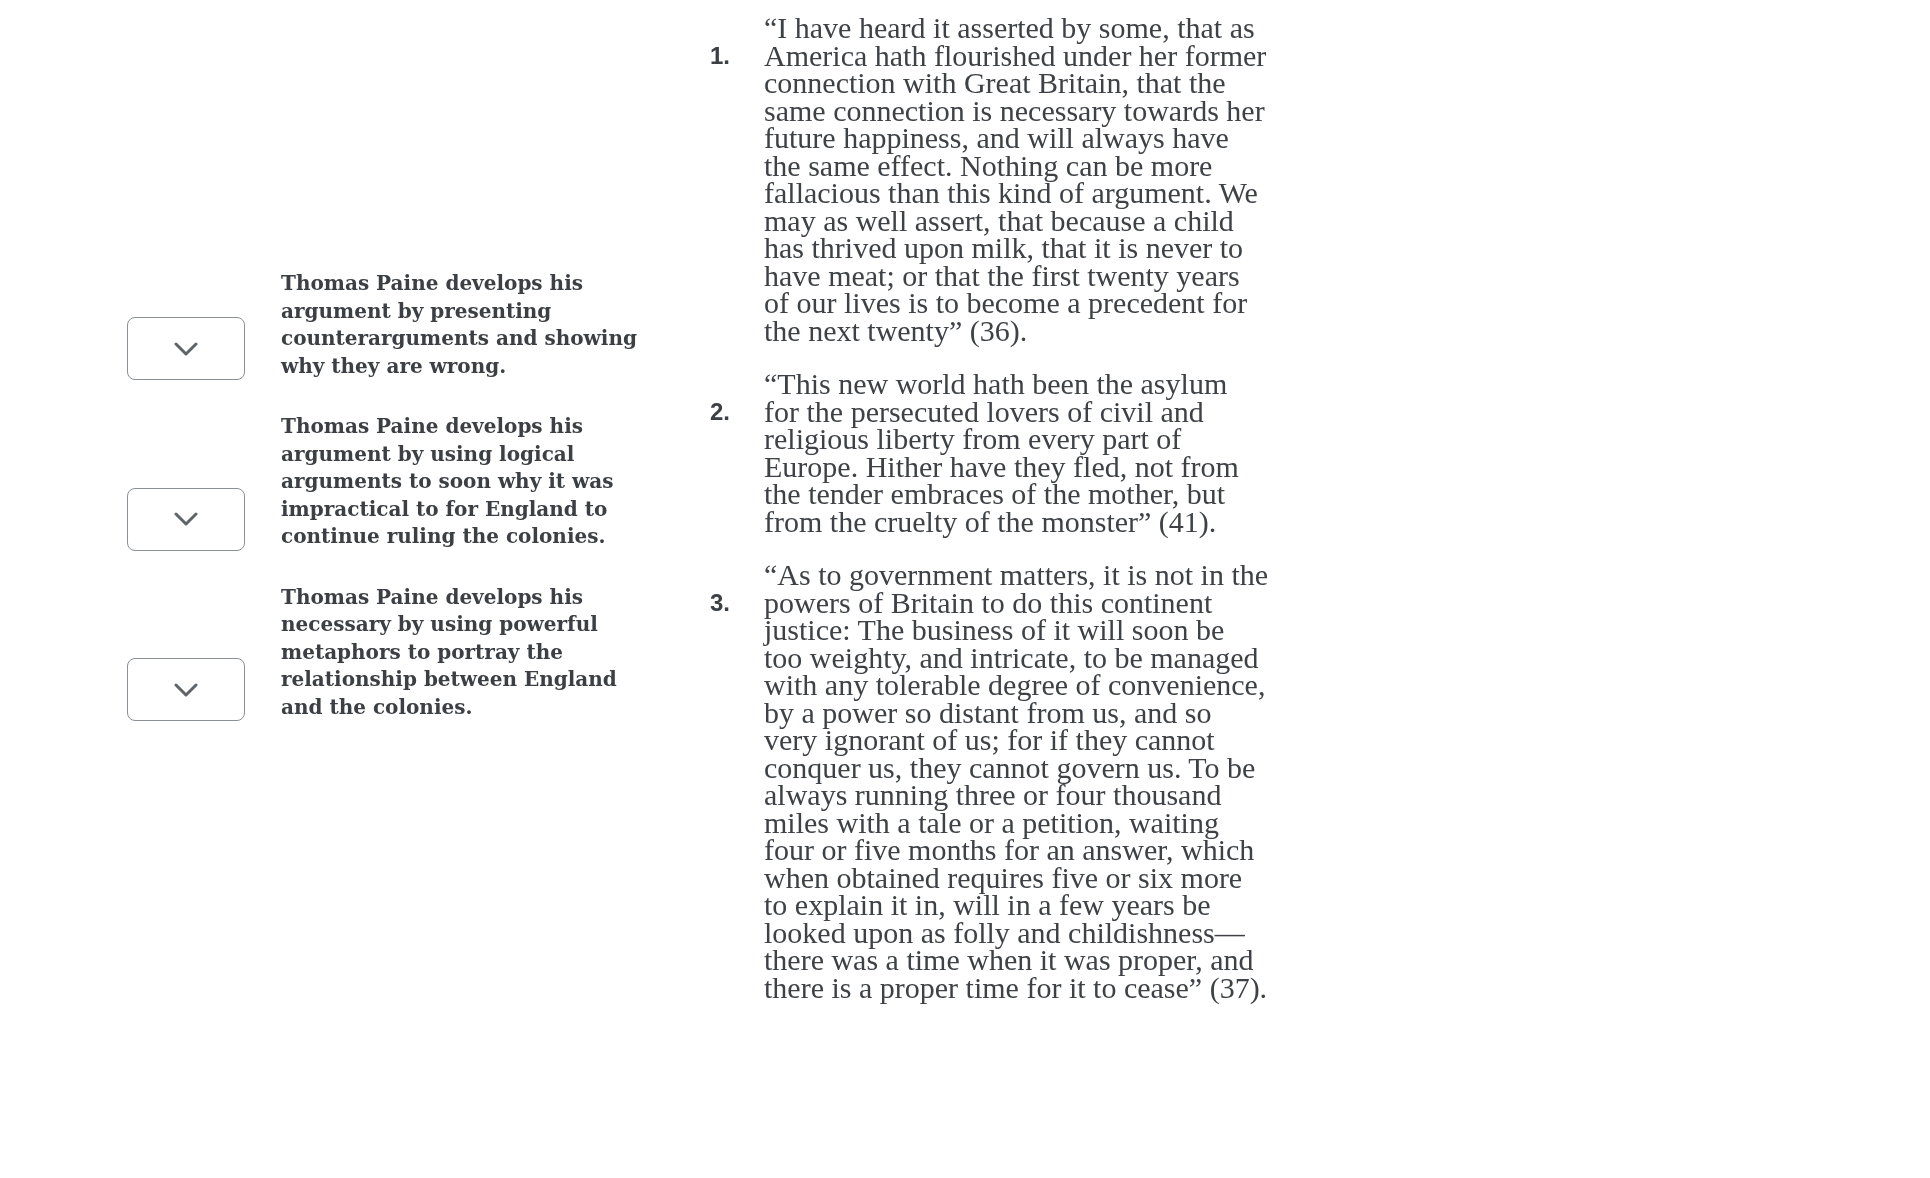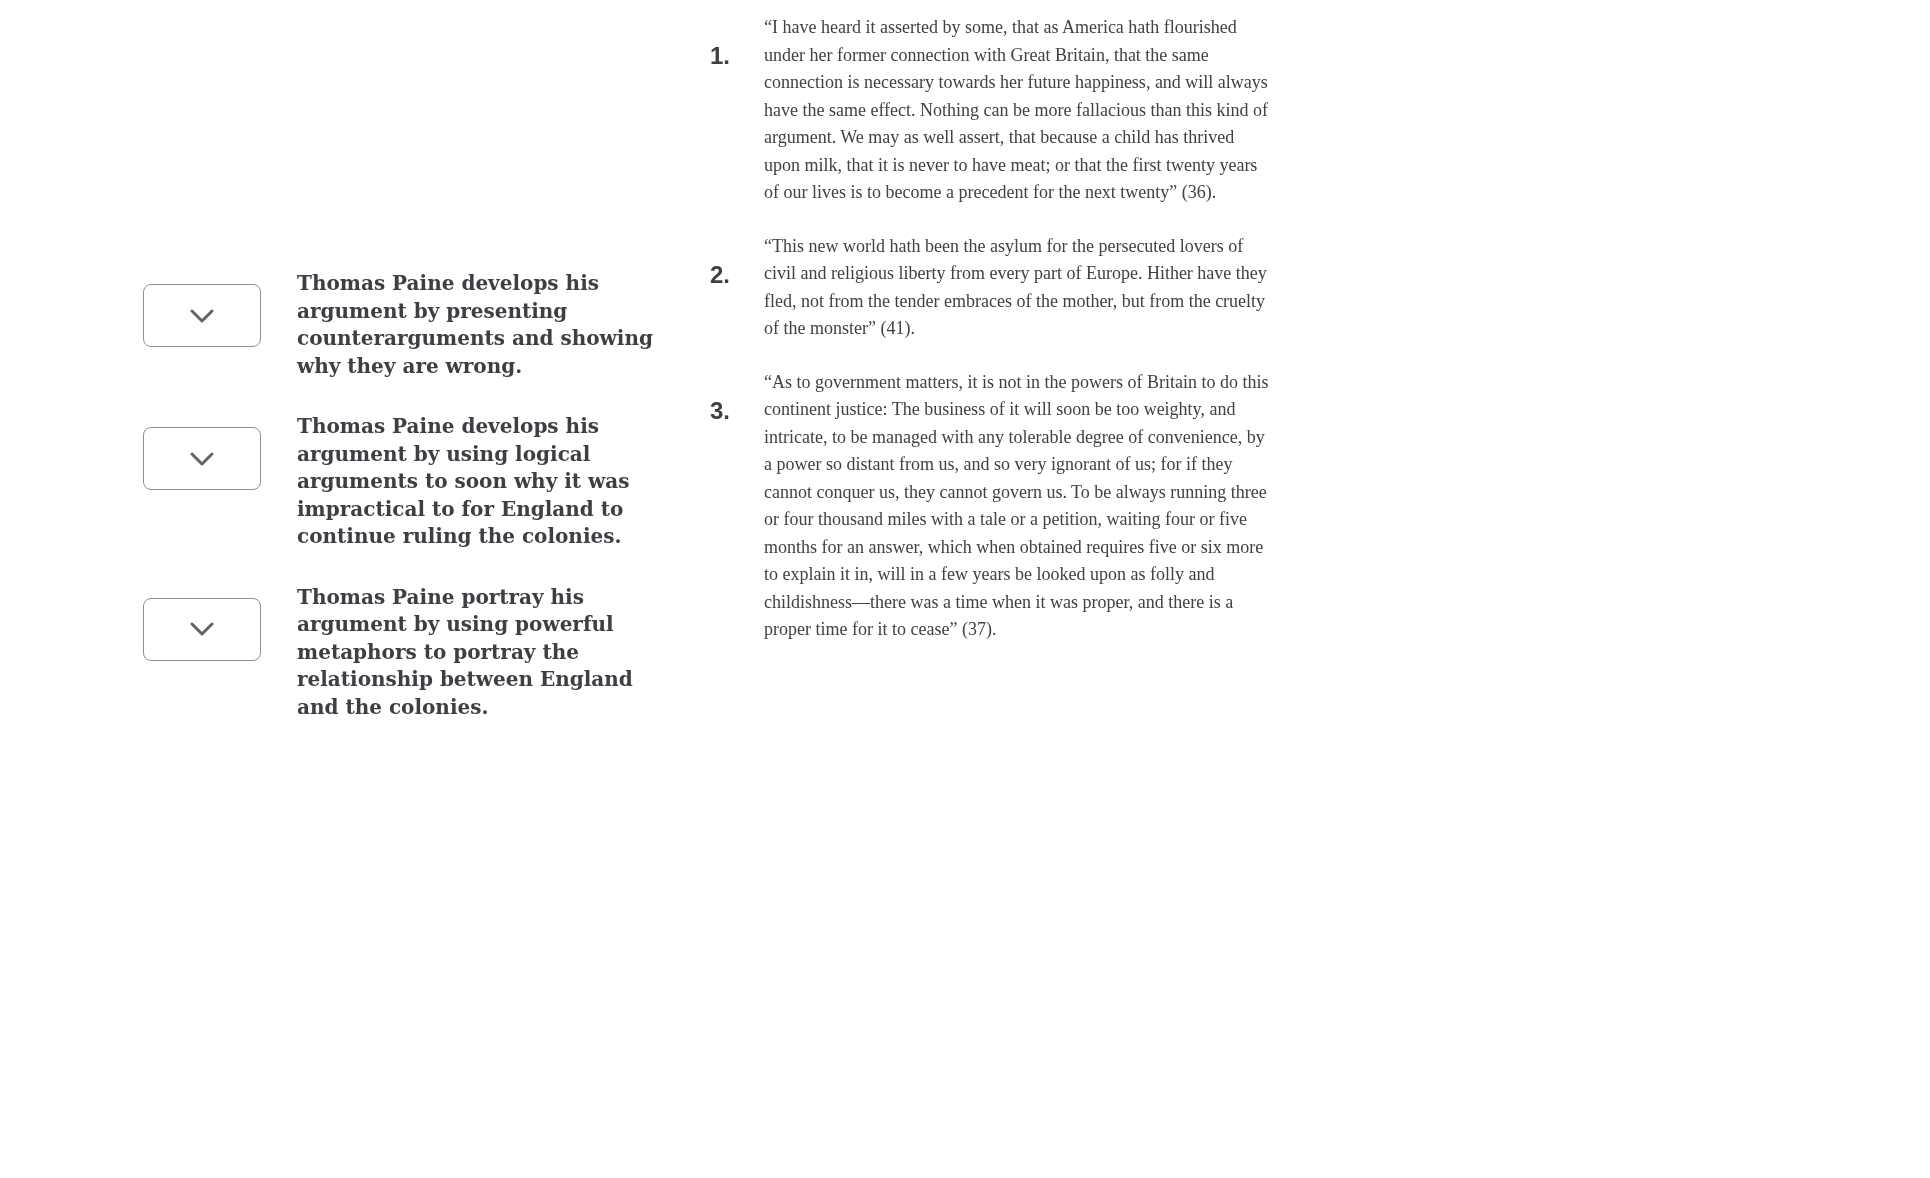--- a/index.html
+++ b/index.html
@@ -22,23 +22,22 @@
   
   .matching-column {
     position: absolute;
     left: 127px;
     top: 270px;
     width: 540px;
   }
 
   .matching-row {
     display: flex;
-    align-items: flex-start;
+    align-items: flex-end;
     margin-bottom: 33px;
-    margin-left: 16px;
   }
 
   .dropdown {
     flex: 0 0 auto;
     width: 118px;
     height: 63px;
     margin-top: 14px;
     background: #ffffff;
     border: 1px solid #8b9095;
     border-radius: 8px;
@@ -85,21 +84,21 @@
     font-family: "Liberation Sans", sans-serif;
     font-weight: bold;
     font-size: 24px;
     line-height: 27.5px;
     color: #3c4045;
   }
 
   .quote-text {
     width: 505px;
     font-family: "Liberation Serif", serif;
-    font-size: 18px;
+    font-size: 30px;
     line-height: 27.5px;
     color: #3e4247;
   }
 </style>
 </head>
 <body>
 
 <div class="page">
 
   <div class="matching-column">
@@ -121,21 +120,21 @@
       </div>
       <div class="statement">Thomas Paine develops his argument by using logical arguments to soon why it was impractical to for England to continue ruling the colonies.</div>
     </div>
 
     <div class="matching-row">
       <div class="dropdown">
         <svg class="chevron" viewBox="0 0 24 14">
           <polyline points="2,2 12,12 22,2" fill="none" stroke="#5f6469" stroke-width="3" stroke-linecap="round" stroke-linejoin="round"></polyline>
         </svg>
       </div>
-      <div class="statement">Thomas Paine portray his argument by using powerful metaphors to portray the relationship between England and the colonies.</div>
+      <div class="statement">Thomas Paine develops his necessary by using powerful metaphors to portray the relationship between England and the colonies.</div>
     </div>
 
   </div>
 
   <div class="quotes-column">
 
     <div class="quote-item">
       <div class="quote-number">1.</div>
       <div class="quote-text">“I have heard it asserted by some, that as America hath flourished under her former connection with Great Britain, that the same connection is necessary towards her future happiness, and will always have the same effect. Nothing can be more fallacious than this kind of argument. We may as well assert, that because a child has thrived upon milk, that it is never to have meat; or that the first twenty years of our lives is to become a precedent for the next twenty” (36).</div>
     </div>

